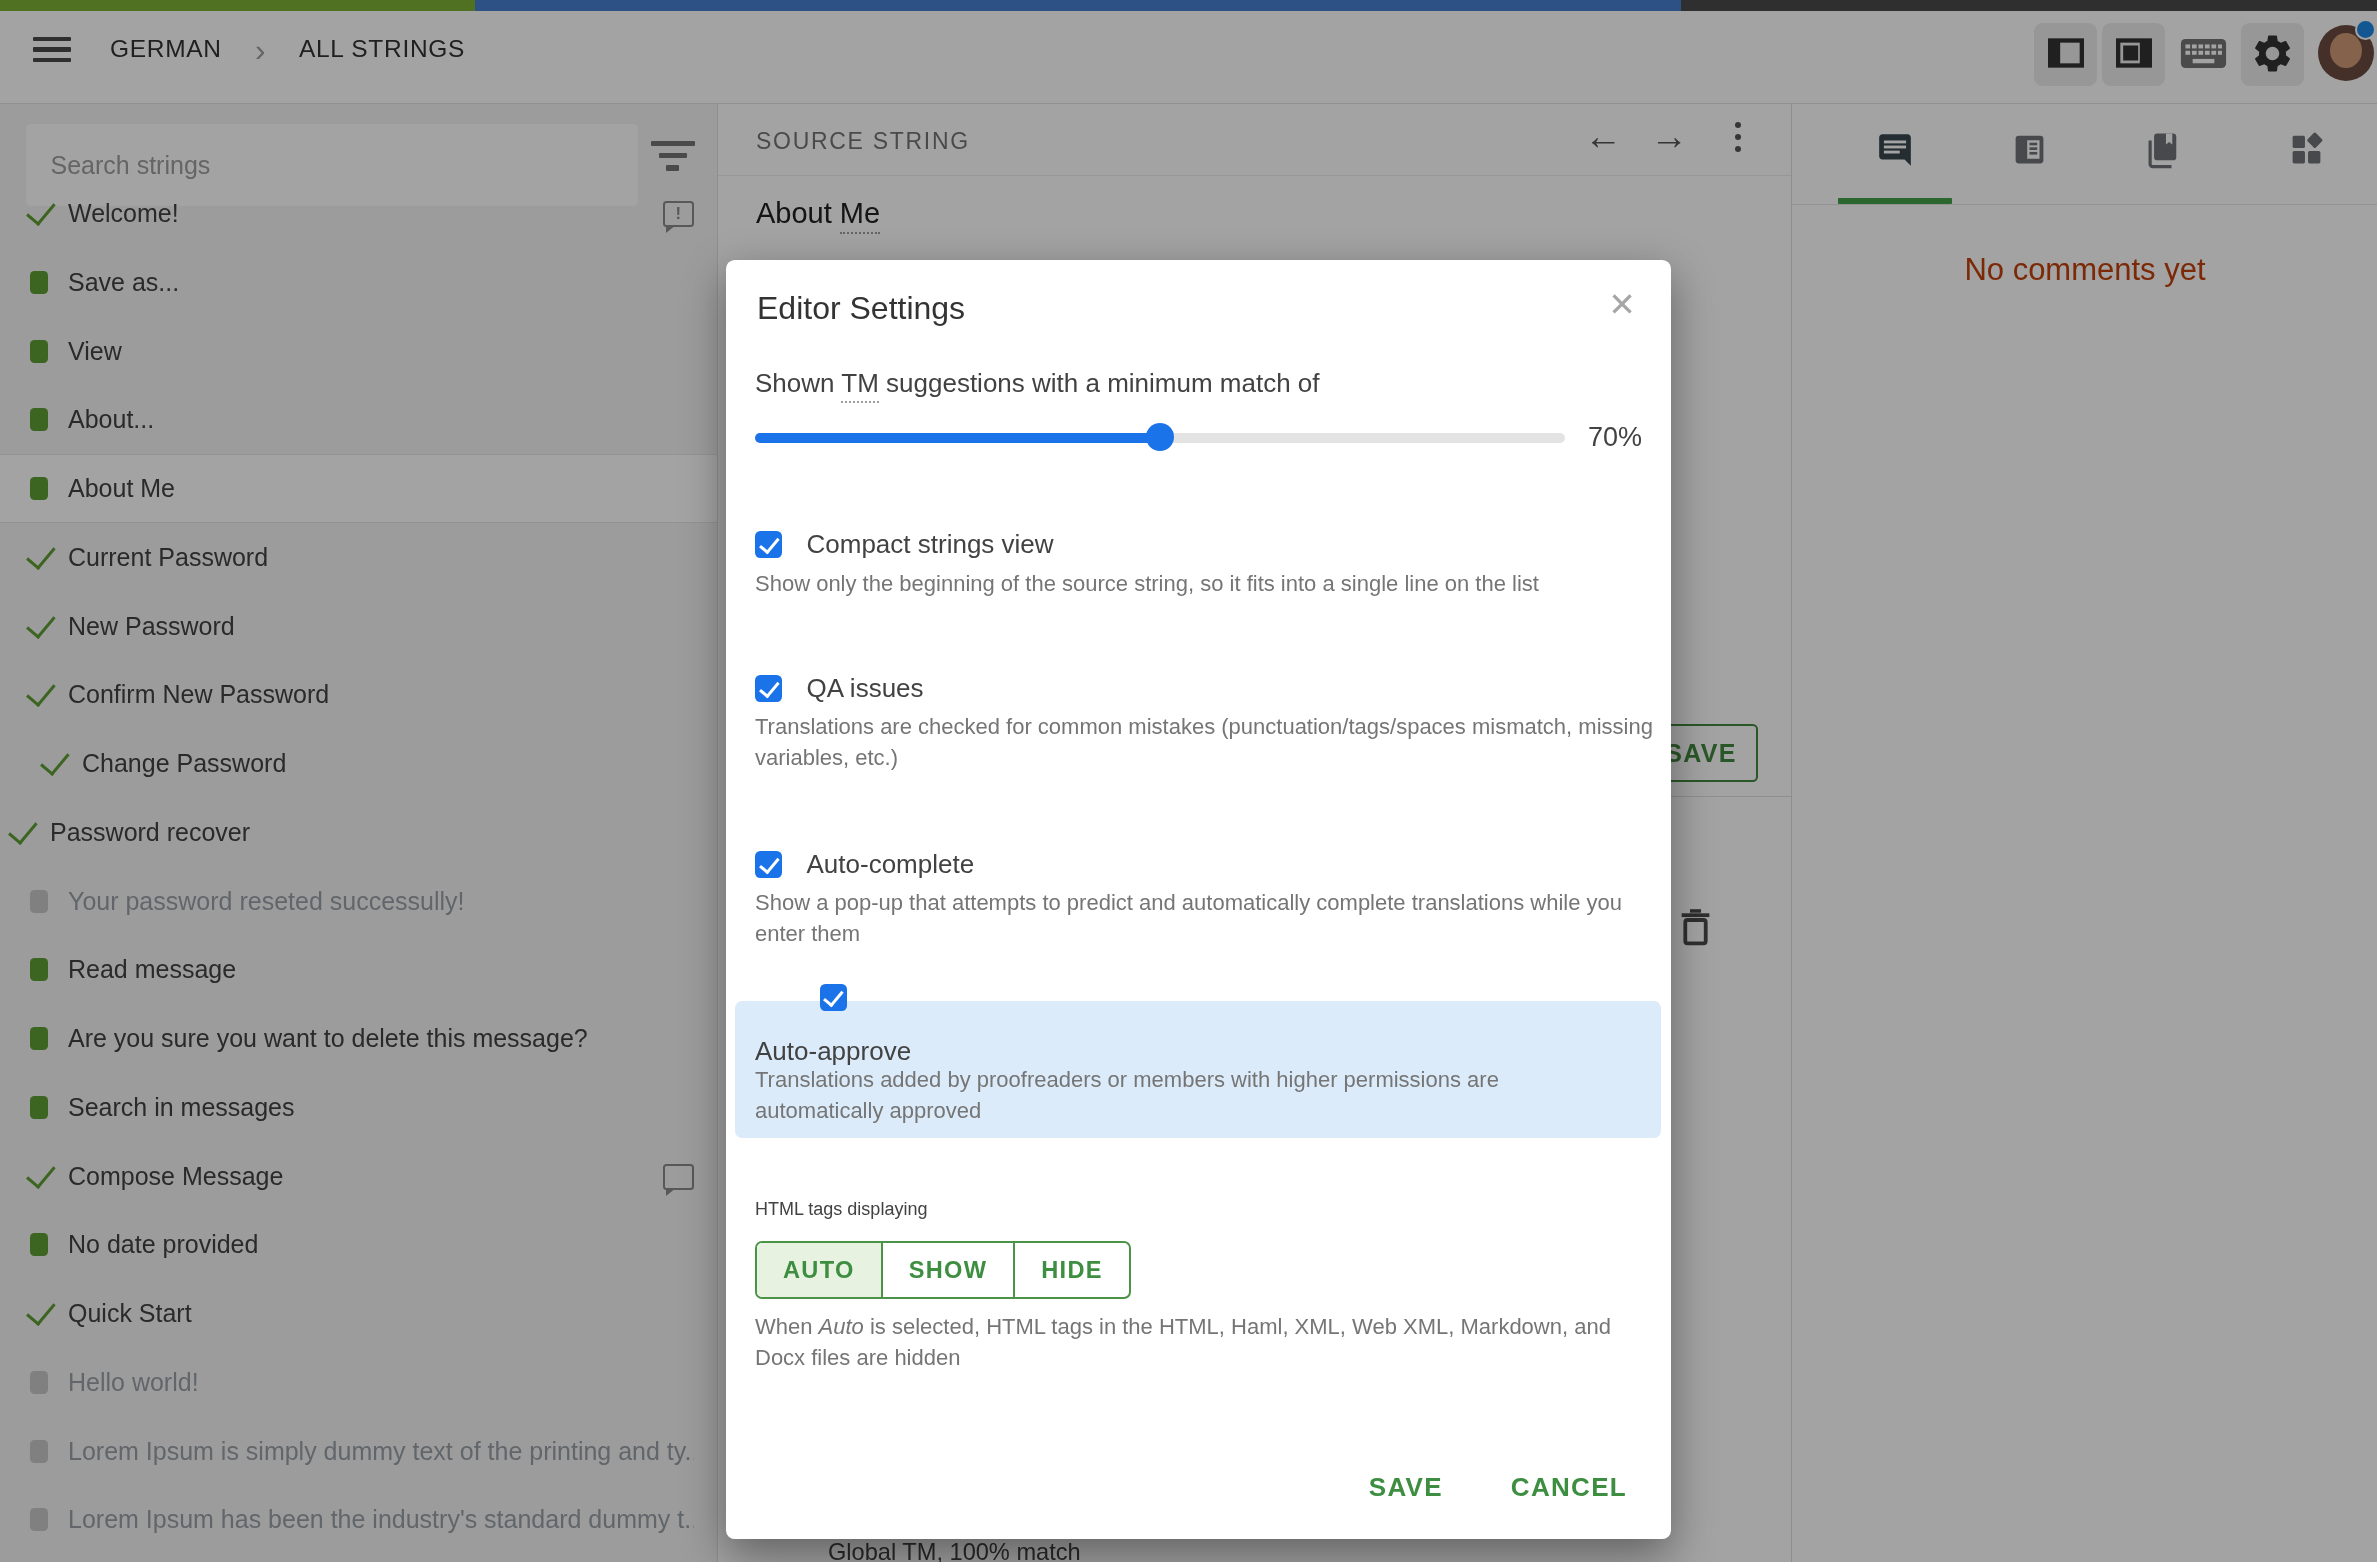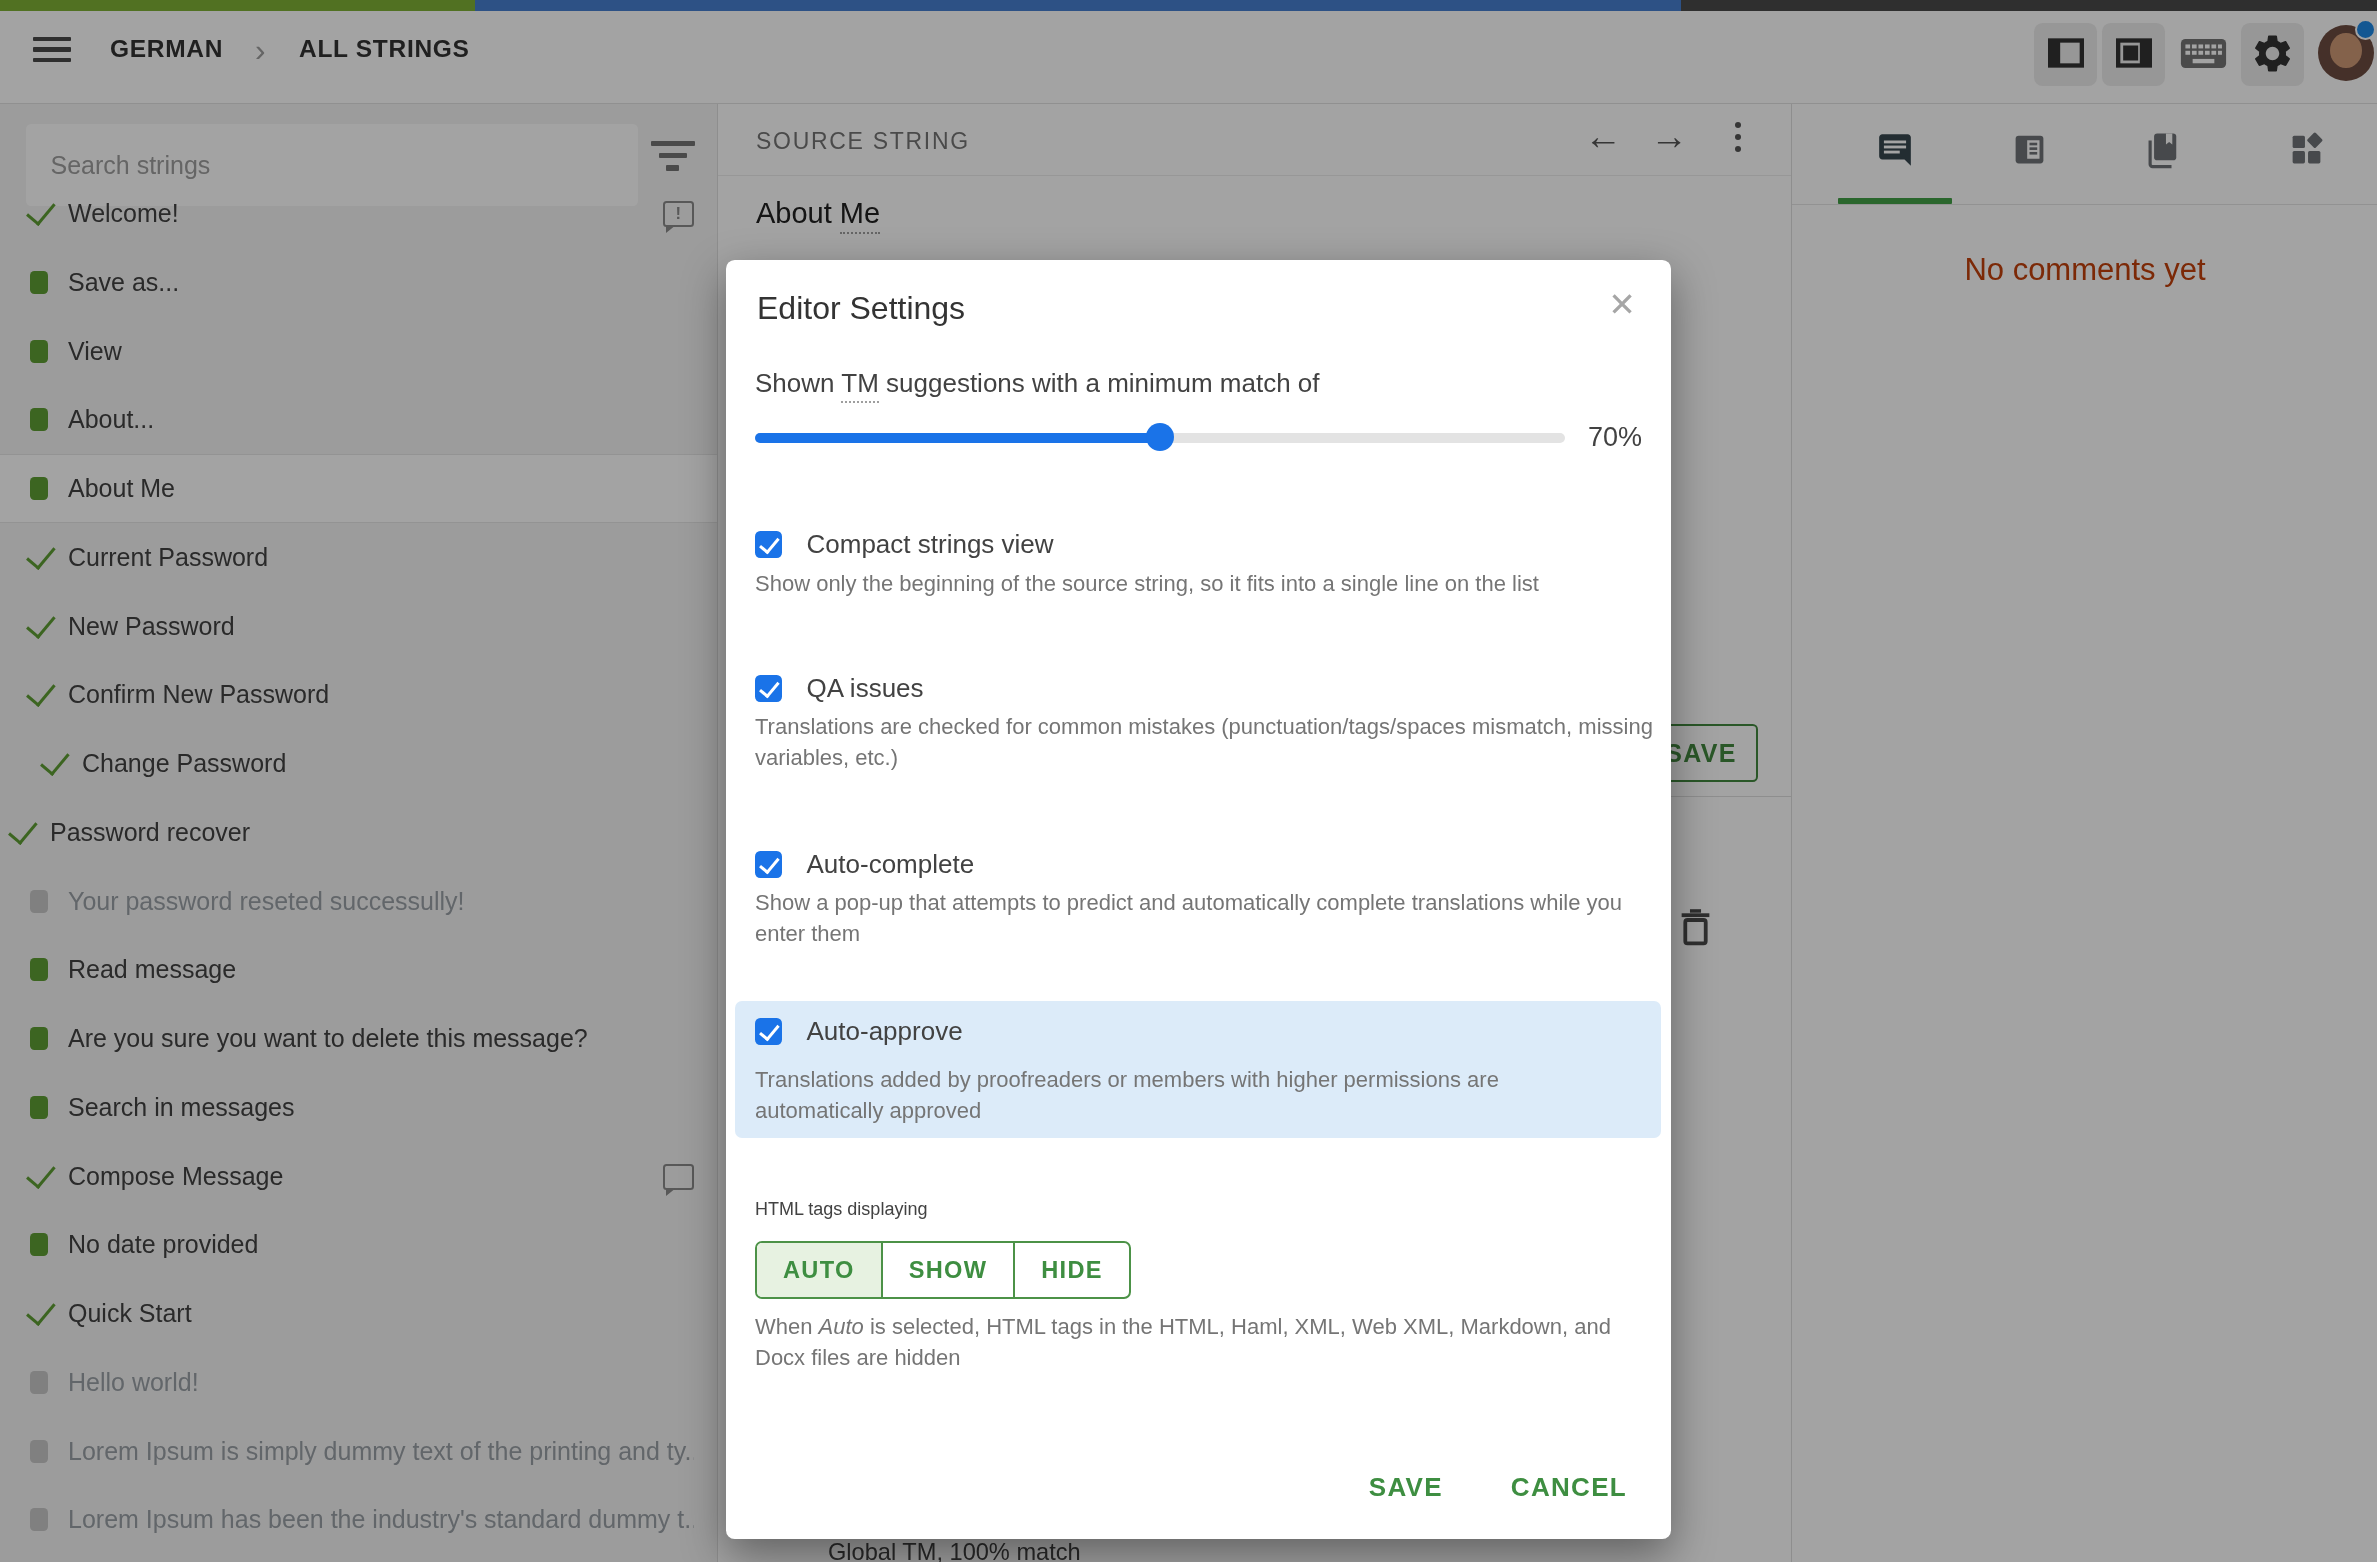--- a/index.html
+++ b/index.html
@@ -5,21 +5,21 @@
   html,body{margin:0;padding:0;background:#888;}
   .stage{position:relative;width:2377px;height:1562px;overflow:hidden;background:#f5f5f5;
          font-family:"Liberation Sans",sans-serif;color:#424242;}
 
   
   .topbar{position:absolute;left:0;top:0;width:2377px;height:103px;background:#ffffff;border-bottom:0.9px solid #e2e2e2;z-index:2;}
   .progress{position:absolute;left:0;top:0;width:2377px;height:10.5px;background:#4a4a4a;}
   .p-seg{position:absolute;top:0;height:10.5px;}
   .hamburger{position:absolute;left:33px;top:37px;width:38px;height:30px;cursor:pointer;}
   .hamburger i{display:block;height:4.4px;background:#4a4a4a;border-radius:0.9px;margin-bottom:6.1px;}
-  .crumb{position:absolute;top:35px;font-size:24.5px;font-weight:700;color:#333;letter-spacing:0.7px;white-space:nowrap;}
+  .crumb{position:absolute;top:35px;font-size:24.5px;font-weight:400;color:#333;letter-spacing:0.7px;white-space:nowrap;}
   .crumb-sep{position:absolute;top:31.5px;font-size:31.5px;color:#9e9e9e;font-weight:400;}
   .tb-btn{position:absolute;top:23px;width:63px;height:63px;border-radius:8.7px;background:#ececec;display:flex;align-items:center;justify-content:center;}
   .tb-plain{background:transparent;}
   .avatar{position:absolute;top:24.5px;width:56px;height:56px;border-radius:50%;background:#6d4c41;overflow:hidden;}
   .avatar::after{content:"";position:absolute;left:12.2px;top:8.7px;width:31.5px;height:35px;border-radius:50%;background:#cf9a76;}
   .status-dot{position:absolute;width:21px;height:21px;border-radius:50%;border:2.6px solid #ffffff;box-sizing:border-box;z-index:3;}
 
   
   .sidebar{position:absolute;left:0;top:103px;width:717px;height:1459px;background:#f5f5f5;border-right:0.9px solid #dedede;}
   .centerpanel{position:absolute;left:718px;top:103px;width:1073px;height:1459px;background:#ffffff;}
@@ -404,21 +404,21 @@
     </div>
     <div class="mdesc" style="top:451px;">Translations are checked for common mistakes (punctuation/tags/spaces mismatch, missing variables, etc.)</div>
 
     <div class="mrow" style="top:589px;">
       <span class="cbx" style="background: rgb(26, 115, 232);"></span>
       <span class="mlabel">Auto-complete</span>
     </div>
     <div class="mdesc" style="top:627px;">Show a pop-up that attempts to predict and automatically complete translations while you enter them</div>
 
     <div class="hl-box" style="background: rgb(220, 235, 249);"></div>
-    <div class="mrow" style="top:756px;">
+    <div class="mrow" style="top:724px;flex-direction:column;">
       <span class="cbx" style="background: rgb(26, 115, 232);"></span>
       <span class="mlabel">Auto-approve</span>
     </div>
     <div class="mdesc" style="top:804px;width:875px;">Translations added by proofreaders or members with higher permissions are automatically approved</div>
 
     <div class="mheading">HTML tags displaying</div>
     <div class="segctl">
       <div class="seg seg-sel">AUTO</div>
       <div class="seg">SHOW</div>
       <div class="seg">HIDE</div>

